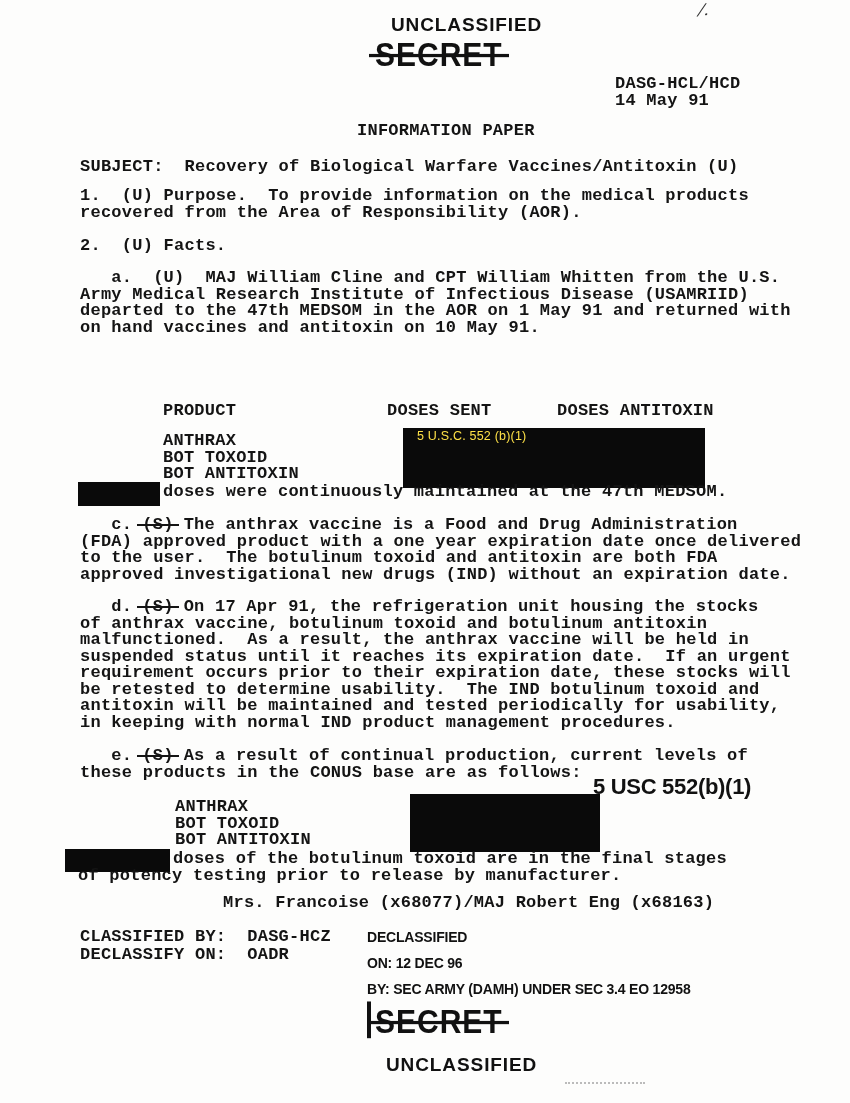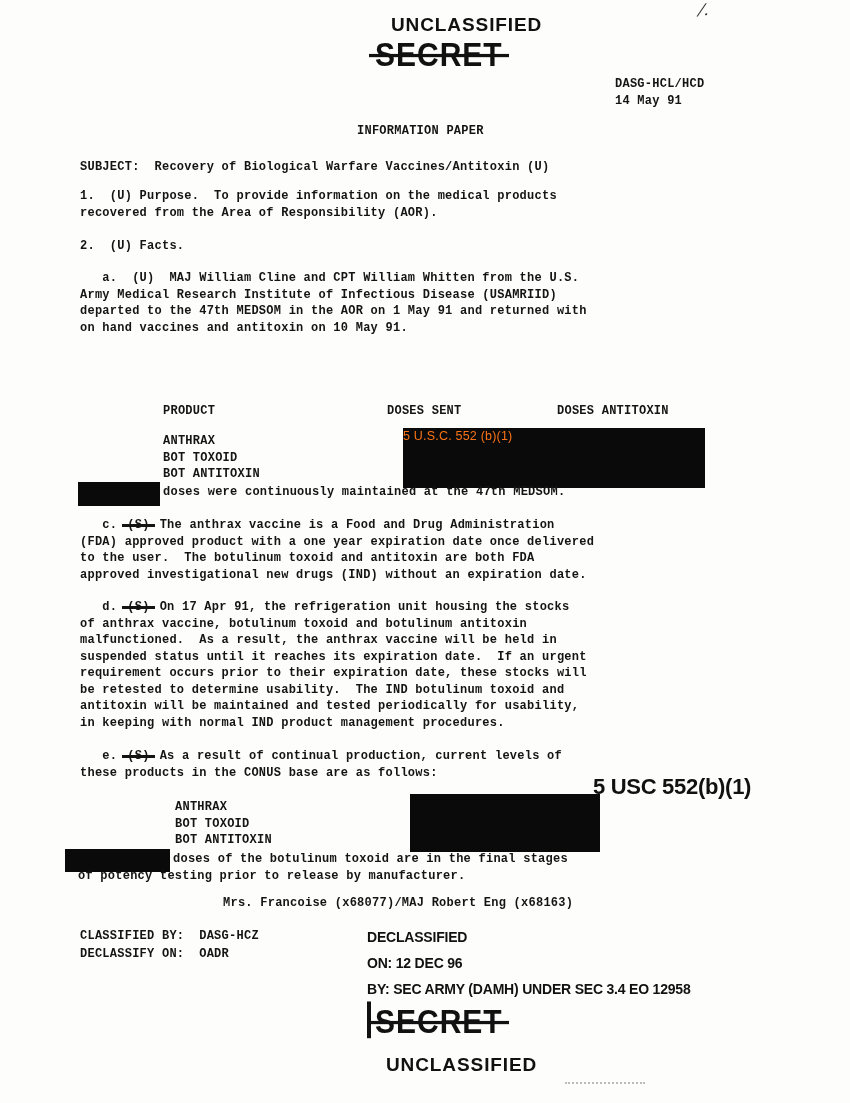--- a/index.html
+++ b/index.html
@@ -7,21 +7,21 @@
     position:relative;
     width:850px;height:1103px;
     background:#fdfdfc;
     overflow:hidden;
     font-family:"Liberation Mono",monospace;
     color:#141414;
   }
   .mono{
     position:absolute;
     font-family:"Liberation Mono",monospace;
-    font-size:12px;
+    font-size:17px;
     line-height:16.5px;
     letter-spacing:0.25px;
     font-weight:bold;
     white-space:pre;
     color:#141414;
   }
   .sans{
     position:absolute;
     font-family:"Liberation Sans",sans-serif;
     font-weight:bold;
@@ -58,25 +58,25 @@
     height:2.6px;
     background:#141414;
   }
   .underlined{text-underline-offset:3px;text-decoration-thickness:1.5px;}
   .redaction{
     position:absolute;
     background:#0a0a0a;
   }
   .redaction-label{
     position:absolute;
-    top:1px;left:0;
+    top:1px;left:14px;
     font-family:"Liberation Sans",sans-serif;
     font-size:12.5px;
     font-weight:normal;
-    color:#f97316;
+    color:#fde047;
     letter-spacing:0.2px;
     white-space:pre;
   }
   .corner-mark{
     position:absolute;
     left:699px;top:0px;
     font-family:"DejaVu Serif",serif;
     font-style:italic;
     font-size:16px;
     color:#333;

